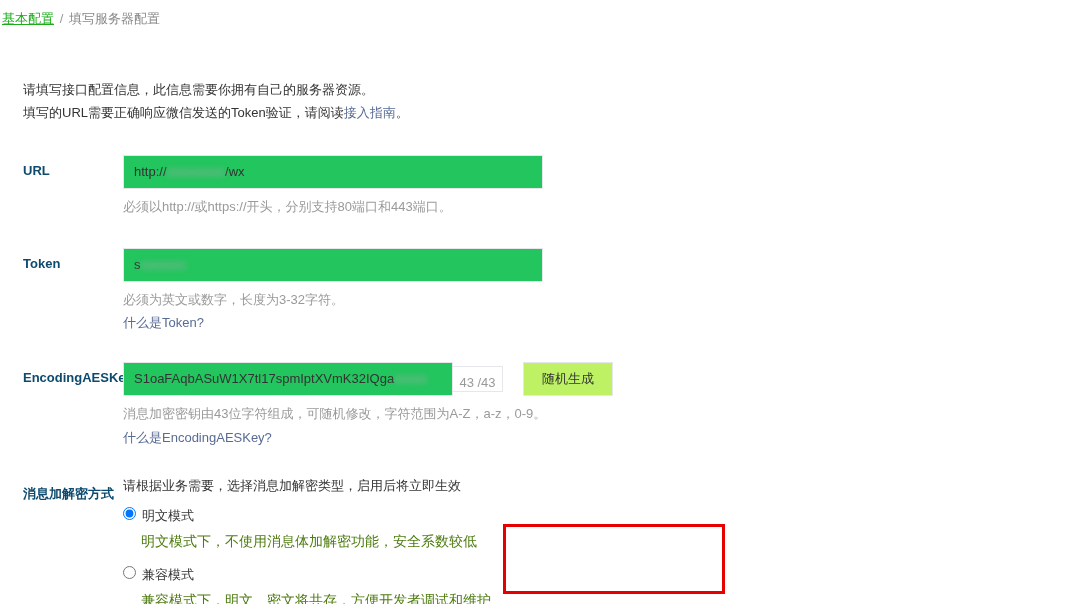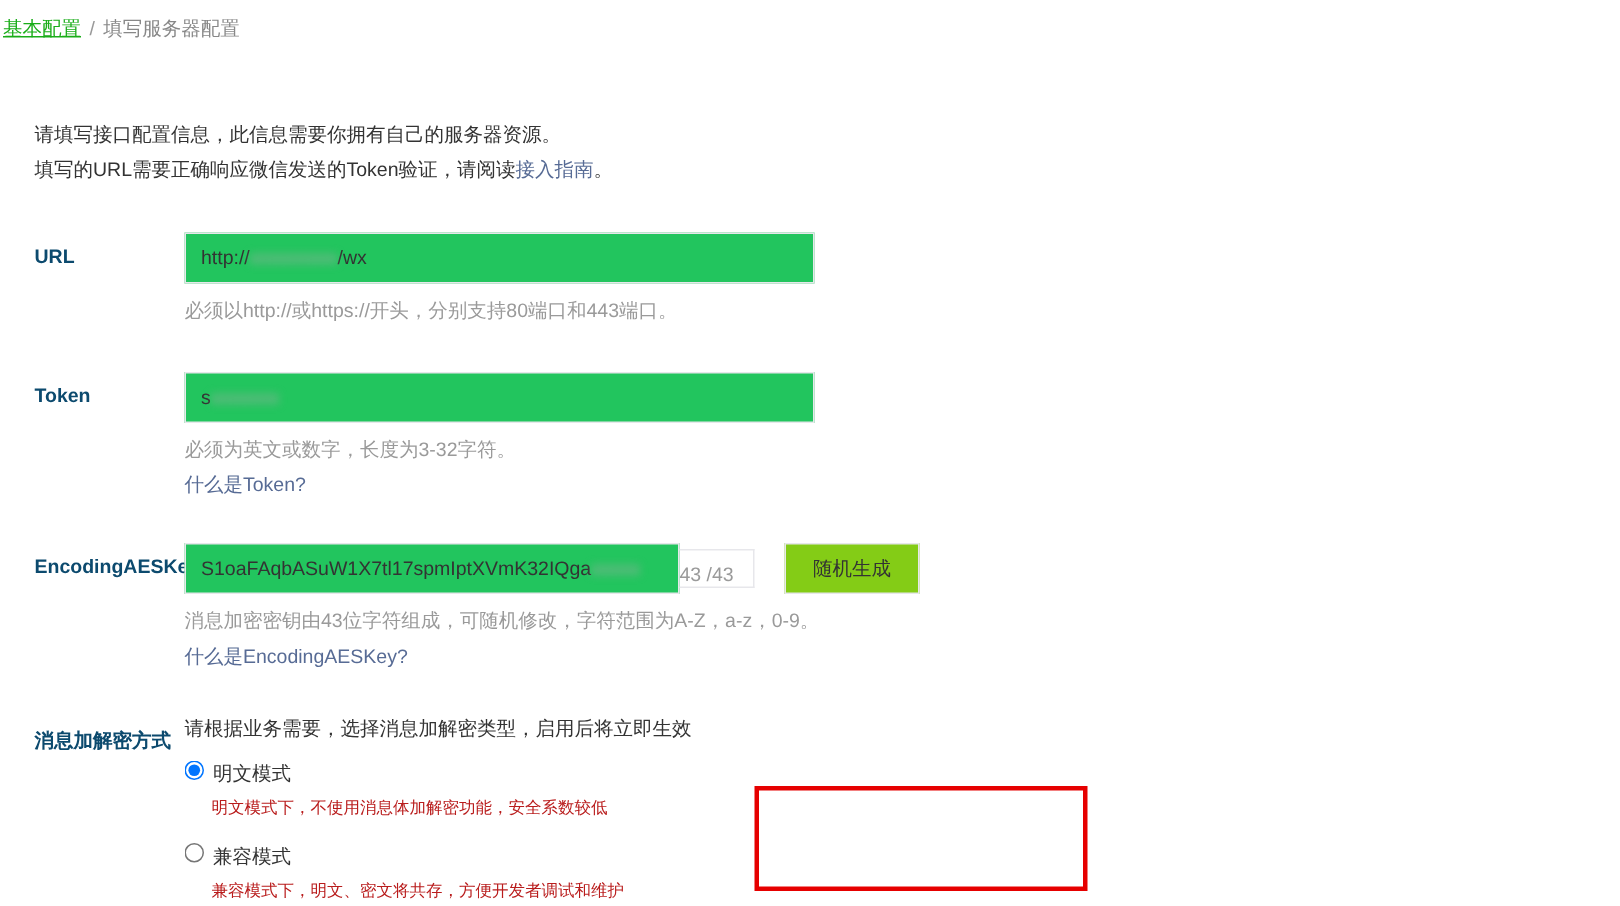--- a/index.html
+++ b/index.html
@@ -75,33 +75,34 @@
     .input-aeskey {
       width: 330px;
     }
     .aeskey-group {
       display: flex;
       align-items: center;
     }
     .aeskey-count {
       display: inline-block;
       width: 50px;
+      text-align: center;
       color: #9a9a9a;
       font-size: 13px;
       border: 1px solid #e7e7eb;
       border-left: none;
       height: 26px;
       line-height: 32px;
     }
     .btn-random {
       margin-left: 20px;
       height: 34px;
       padding: 0 18px;
       border: 1px solid #e7e7eb;
-      background: #84cc16;
+      background: #bef264;
       color: #333;
       font-size: 13px;
       cursor: pointer;
     }
     .hint {
       color: #9a9a9a;
       font-size: 13px;
       margin-top: 8px;
       line-height: 1.6;
     }
@@ -126,22 +127,22 @@
       margin-bottom: 6px;
     }
     .radio-item input[type="radio"] {
       margin-right: 6px;
     }
     .radio-label {
       color: #333;
       font-size: 13px;
     }
     .radio-desc {
-      color: #b91c1c;
-      font-size: 11px;
+      color: #4d7c0f;
+      font-size: 14px;
       margin: 0 0 14px 18px;
       line-height: 1.5;
     }
     .highlight-box {
       position: absolute;
       border: 3px solid #e60000;
       width: 222px;
       height: 70px;
       left: 503px;
       top: 524px;

